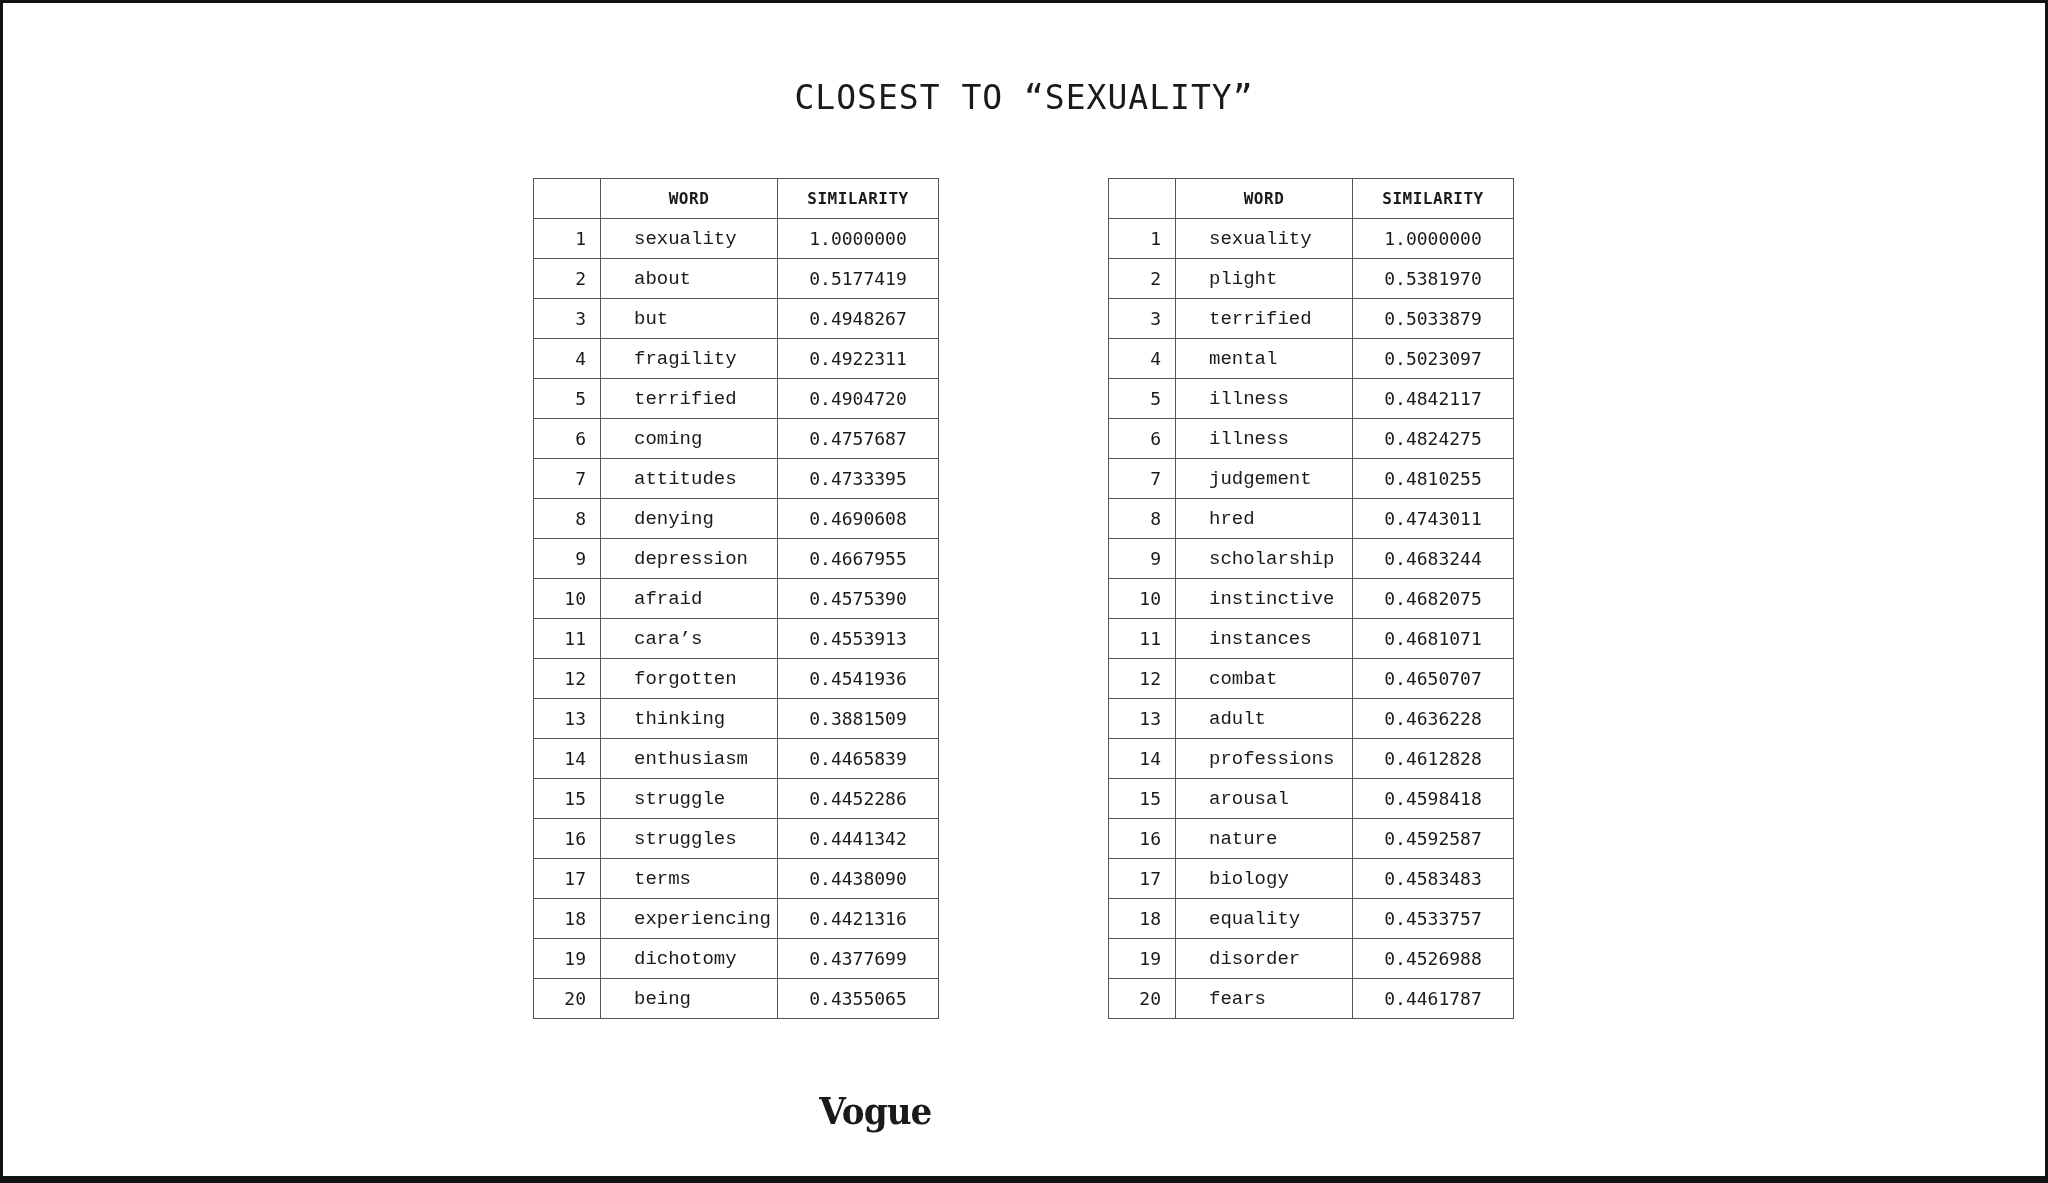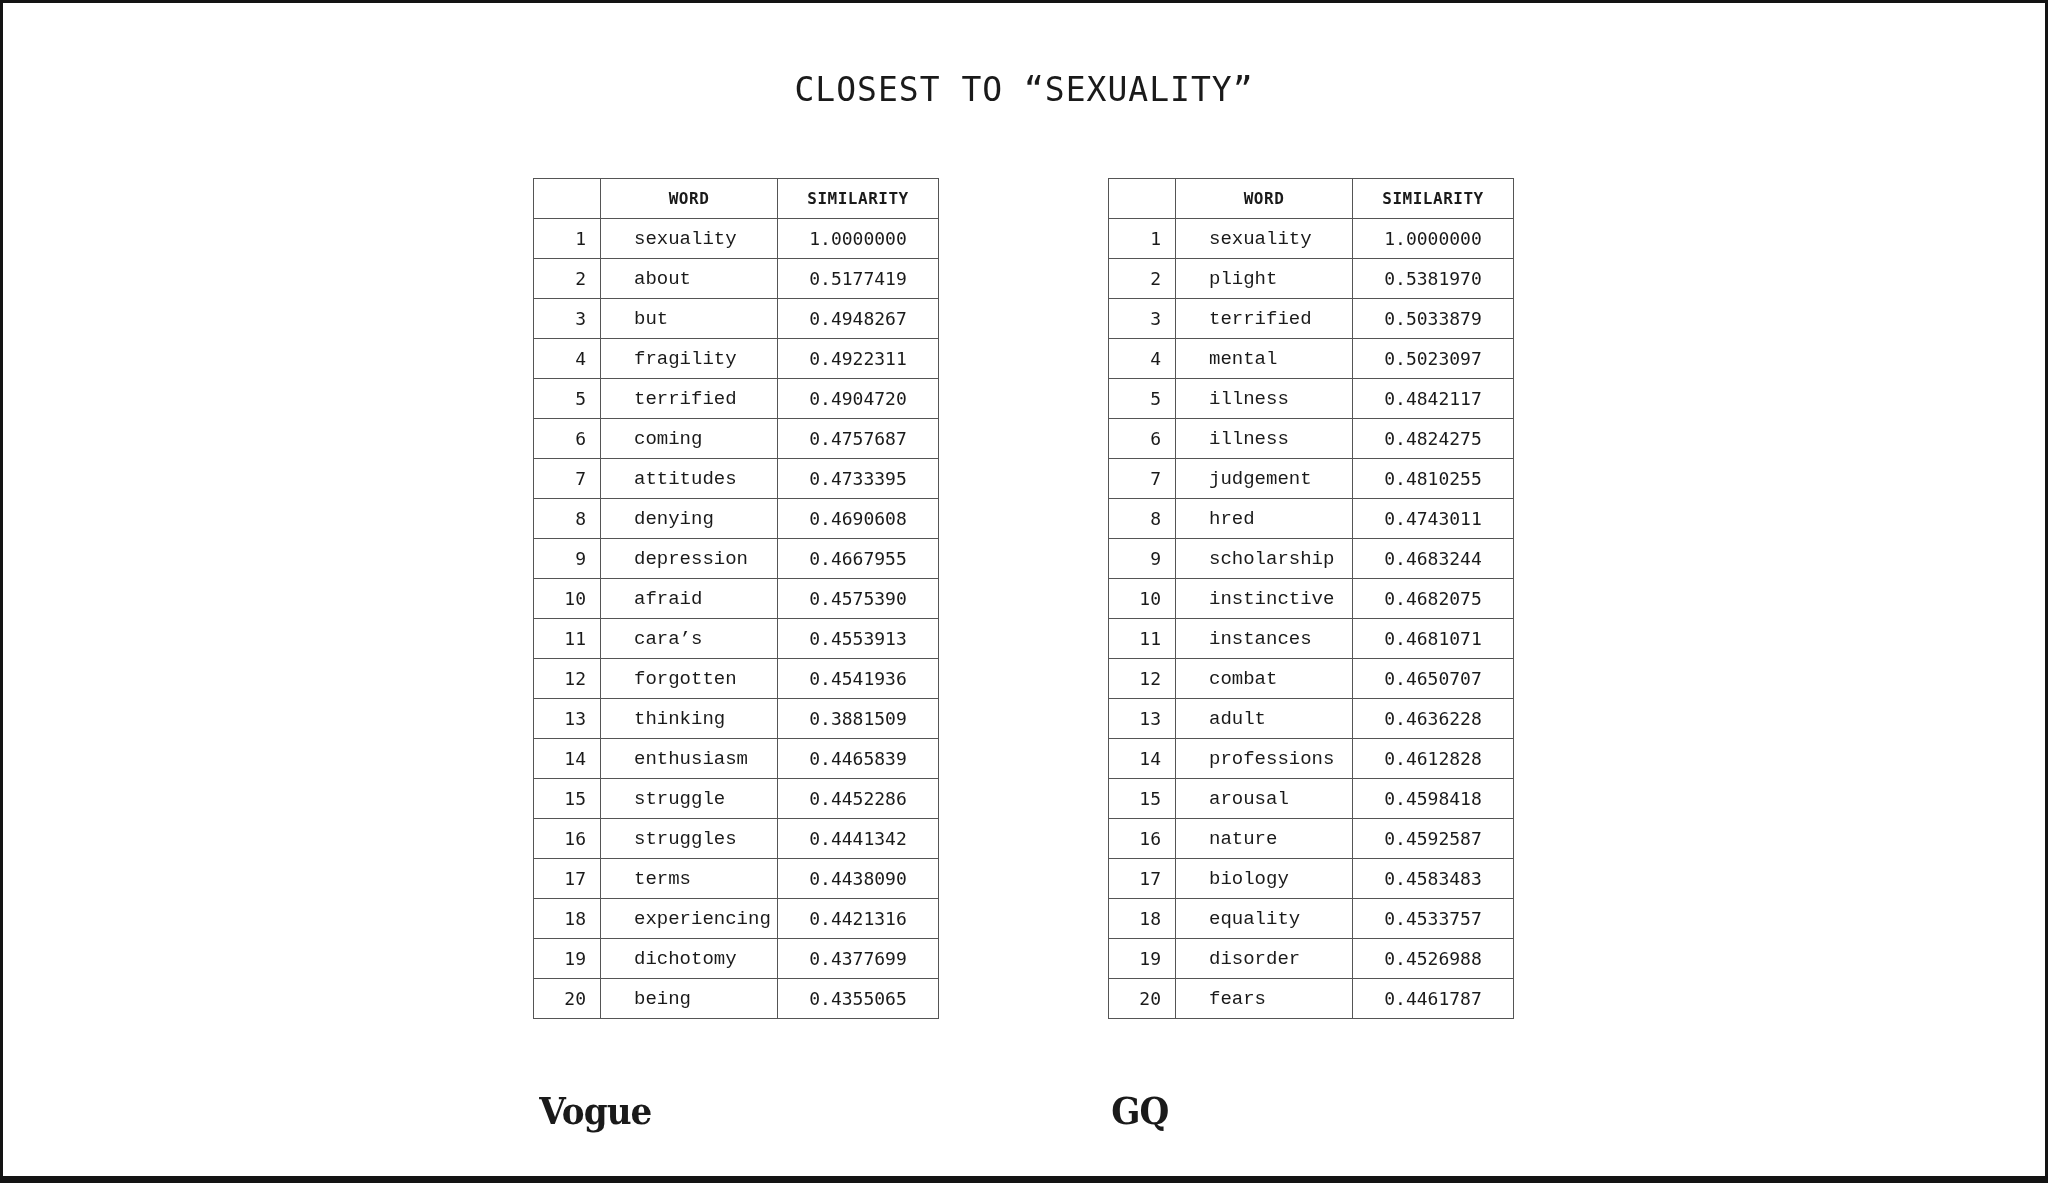--- a/index.html
+++ b/index.html
@@ -19,21 +19,21 @@
   .frame {
     position: absolute;
     inset: 0;
     border: 3px solid #131313;
     border-bottom-width: 7px;
     box-sizing: border-box;
     pointer-events: none;
   }
   .title {
     position: absolute;
-    top: 70px;
+    top: 78px;
     left: 0;
     width: 2048px;
     text-align: center;
     font-family: "DejaVu Sans Mono", monospace;
     font-size: 33px;
     font-weight: 500;
     letter-spacing: 1px;
     white-space: pre;
   }
   table.sim-table {
@@ -78,21 +78,21 @@
   }
   td.col-sim {
     font-family: "DejaVu Sans Mono", monospace;
     font-size: 18px;
     text-align: center;
   }
   .source-label {
     position: absolute;
     top: 1088px;
     width: 405px;
-    text-align: left;
+    text-align: right;
     font-family: "DejaVu Serif", serif;
     font-weight: bold;
     font-size: 38px;
     letter-spacing: -1px;
   }
   #label-vogue { left: 533px; }
   #label-gq    { left: 1108px; }
   .source-label span {
     display: inline-block;
     transform: scaleX(0.9);
@@ -338,16 +338,13 @@
           <td class="col-word">fears</td>
           <td class="col-sim">0.4461787</td>
         </tr>
       </tbody>
   </table>
 
   <div class="source-label" id="label-vogue">
     <span>Vogue</span>
   </div>
 
-  <div class="source-label" id="label-gq">
-    <span>GQ</span>
-  </div>
 </div>
 
 </body></html>

